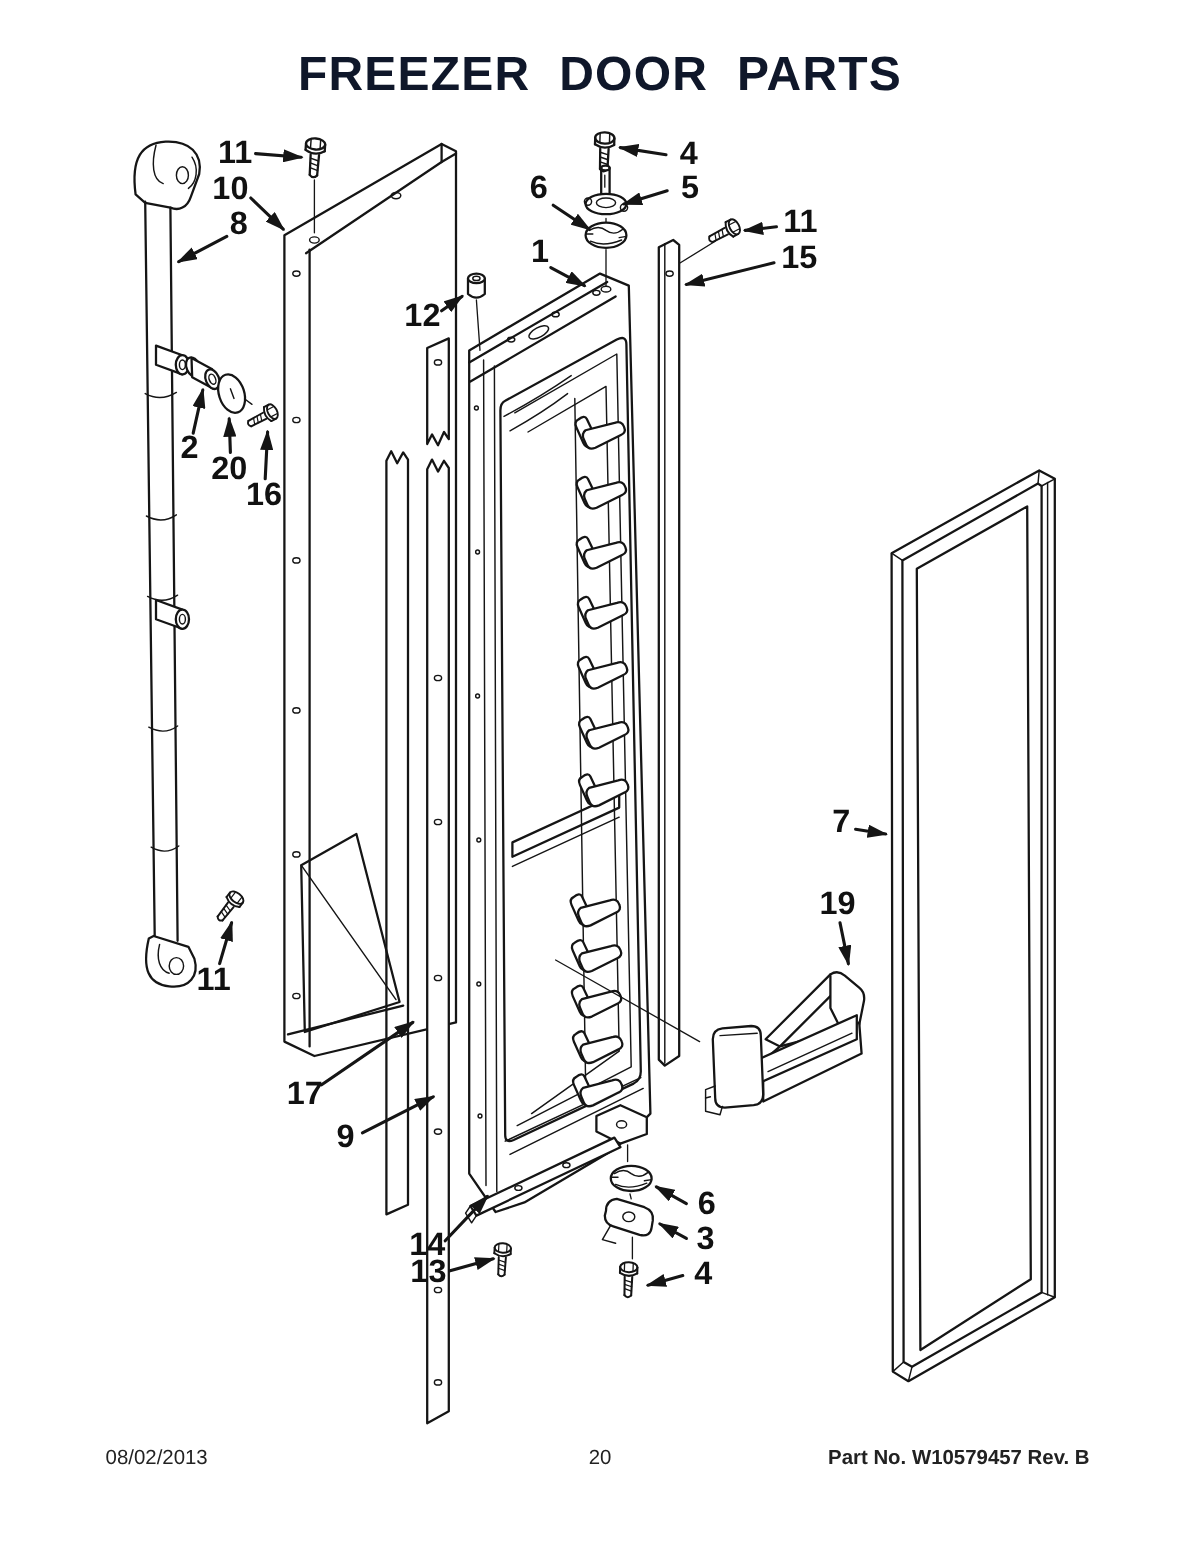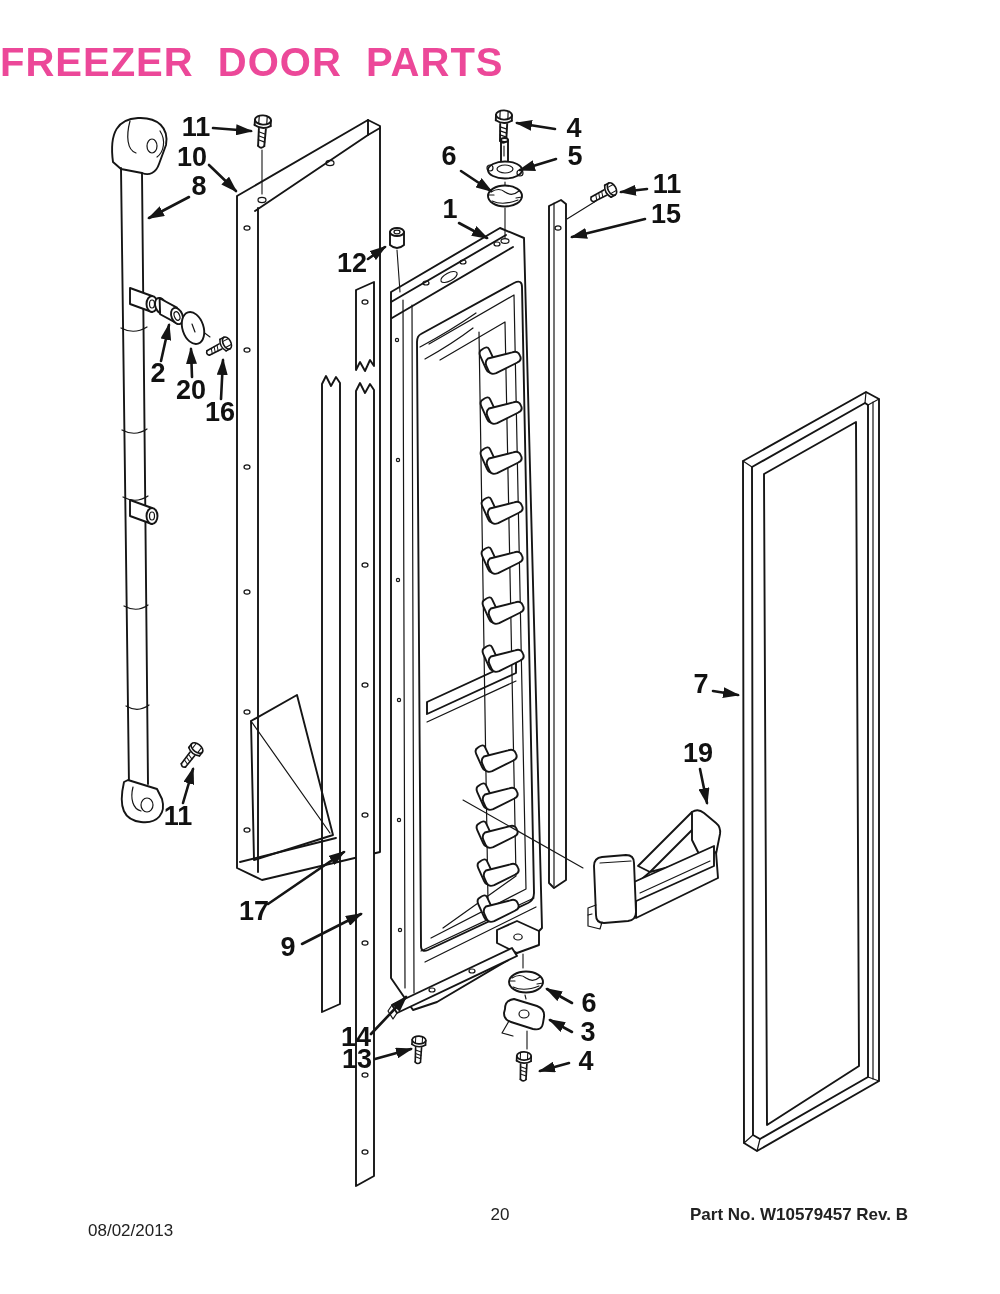--- a/index.html
+++ b/index.html
@@ -1,21 +1,21 @@
 <!DOCTYPE html>
 <html><head>
 <meta charset="utf-8">
 <style>
   html,body{margin:0;padding:0;background:#ffffff;}
   body{width:1000px;height:1294px;position:relative;font-family:"Liberation Sans",sans-serif;color:#111;}
   .page{position:absolute;inset:0;background:#fff;}
-  .title{position:absolute;top:40px;left:0;width:1000px;
-         font-size:40px;font-weight:bold;letter-spacing:1px;word-spacing:12px;color:#ec4899;}
+  .title{position:absolute;top:40px;left:0;width:1000px;text-align:center;
+         font-size:40px;font-weight:bold;letter-spacing:1px;word-spacing:12px;color:#0f172a;}
   .footer{position:absolute;top:1205px;left:0;width:1000px;font-size:17px;color:#222;}
-  .footer .date{position:absolute;left:88px;top:16px;}
+  .footer .date{position:absolute;left:88px;top:0;}
   .footer .page-num{position:absolute;left:0;width:1000px;text-align:center;top:0;}
   .footer .part-no{position:absolute;right:92px;top:0;font-weight:bold;}
   svg{position:absolute;left:0;top:0;}
   svg path,svg line,svg ellipse,svg circle,svg polyline{stroke:#151515;stroke-width:1.9;fill:none;
       stroke-linecap:round;stroke-linejoin:round;}
   svg .w{fill:#ffffff;}
   svg .thin{stroke-width:1.2;}
   svg .axis{stroke-width:1.1;}
   svg .callout-text{font-family:"Liberation Sans",sans-serif;font-size:27px;font-weight:bold;fill:#111;stroke:none;}
   svg .leader{stroke-width:2.6;}

